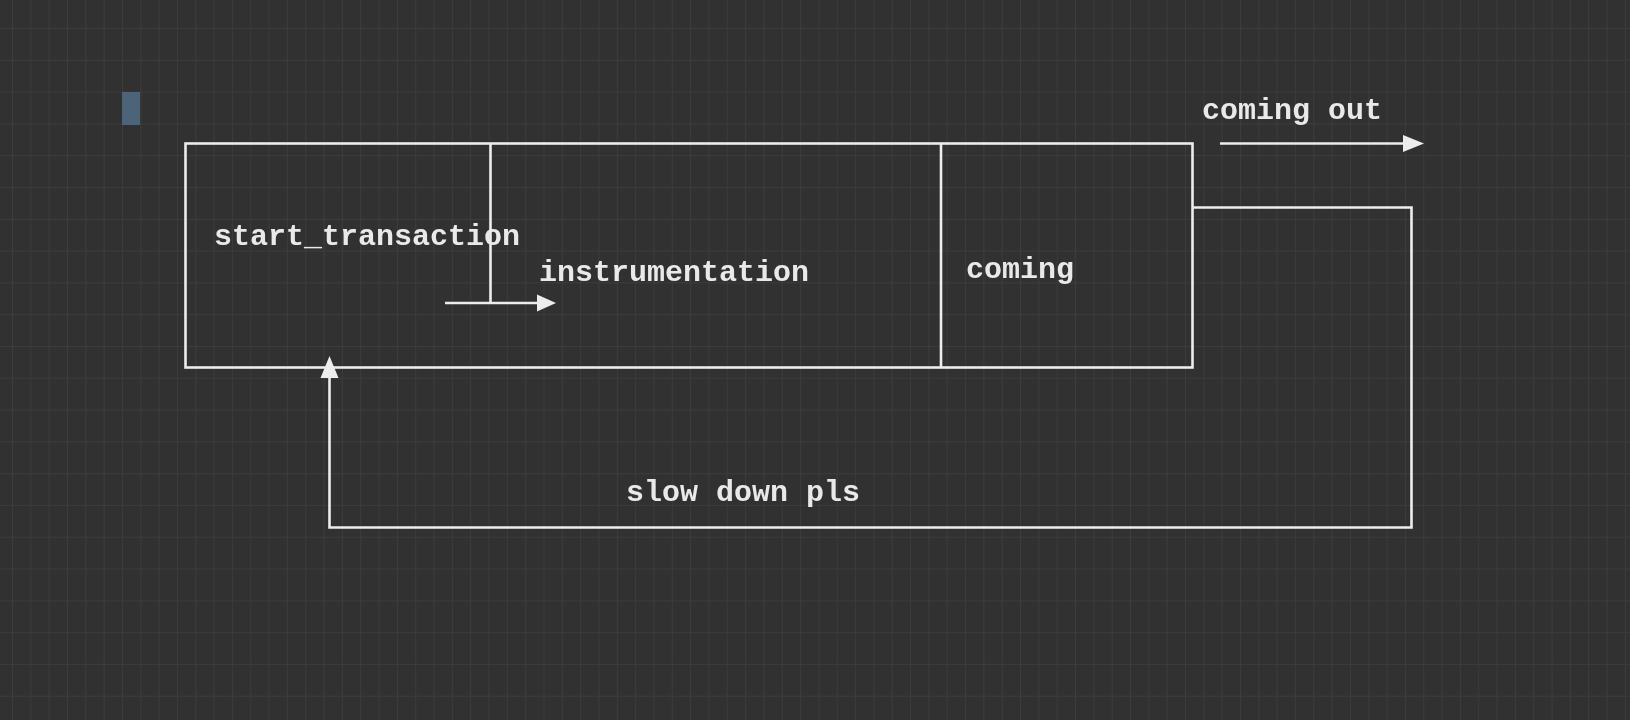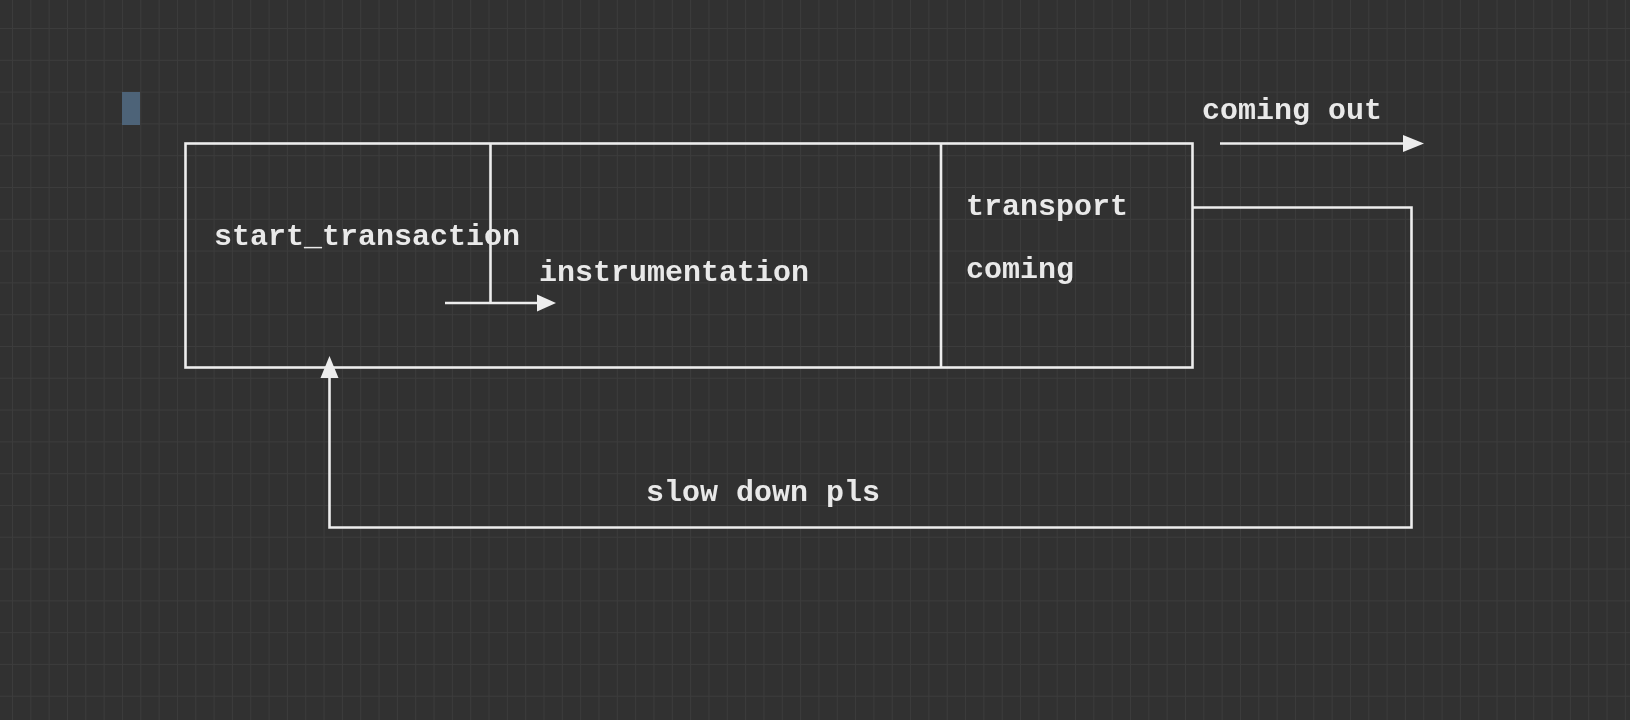--- a/index.html
+++ b/index.html
@@ -81,22 +81,21 @@
     <polygon points="320.5,378 329.5,356 338.5,378"></polygon>
   </svg>
 
   <div class="text-cursor"></div>
 
   <div class="label" style="left:214px; top:221px;">start_transaction</div>
 
   <div class="label" style="left:539px; top:257px;">instrumentation</div>
 
 
-  <div class="label" style="left:966px; top:191px;">transport</div>
 
   <div class="label" style="left:966px; top:254px;">coming</div>
 
 
   <div class="label" style="left:1202px; top:95px;text-align:center;">coming out</div>
 
-  <div class="label" style="left:626px; top:477px;margin-left:20px;">slow down pls</div>
+  <div class="label" style="left:626px; top:477px;">slow down pls</div>
 
 </div>
 
 </body></html>

